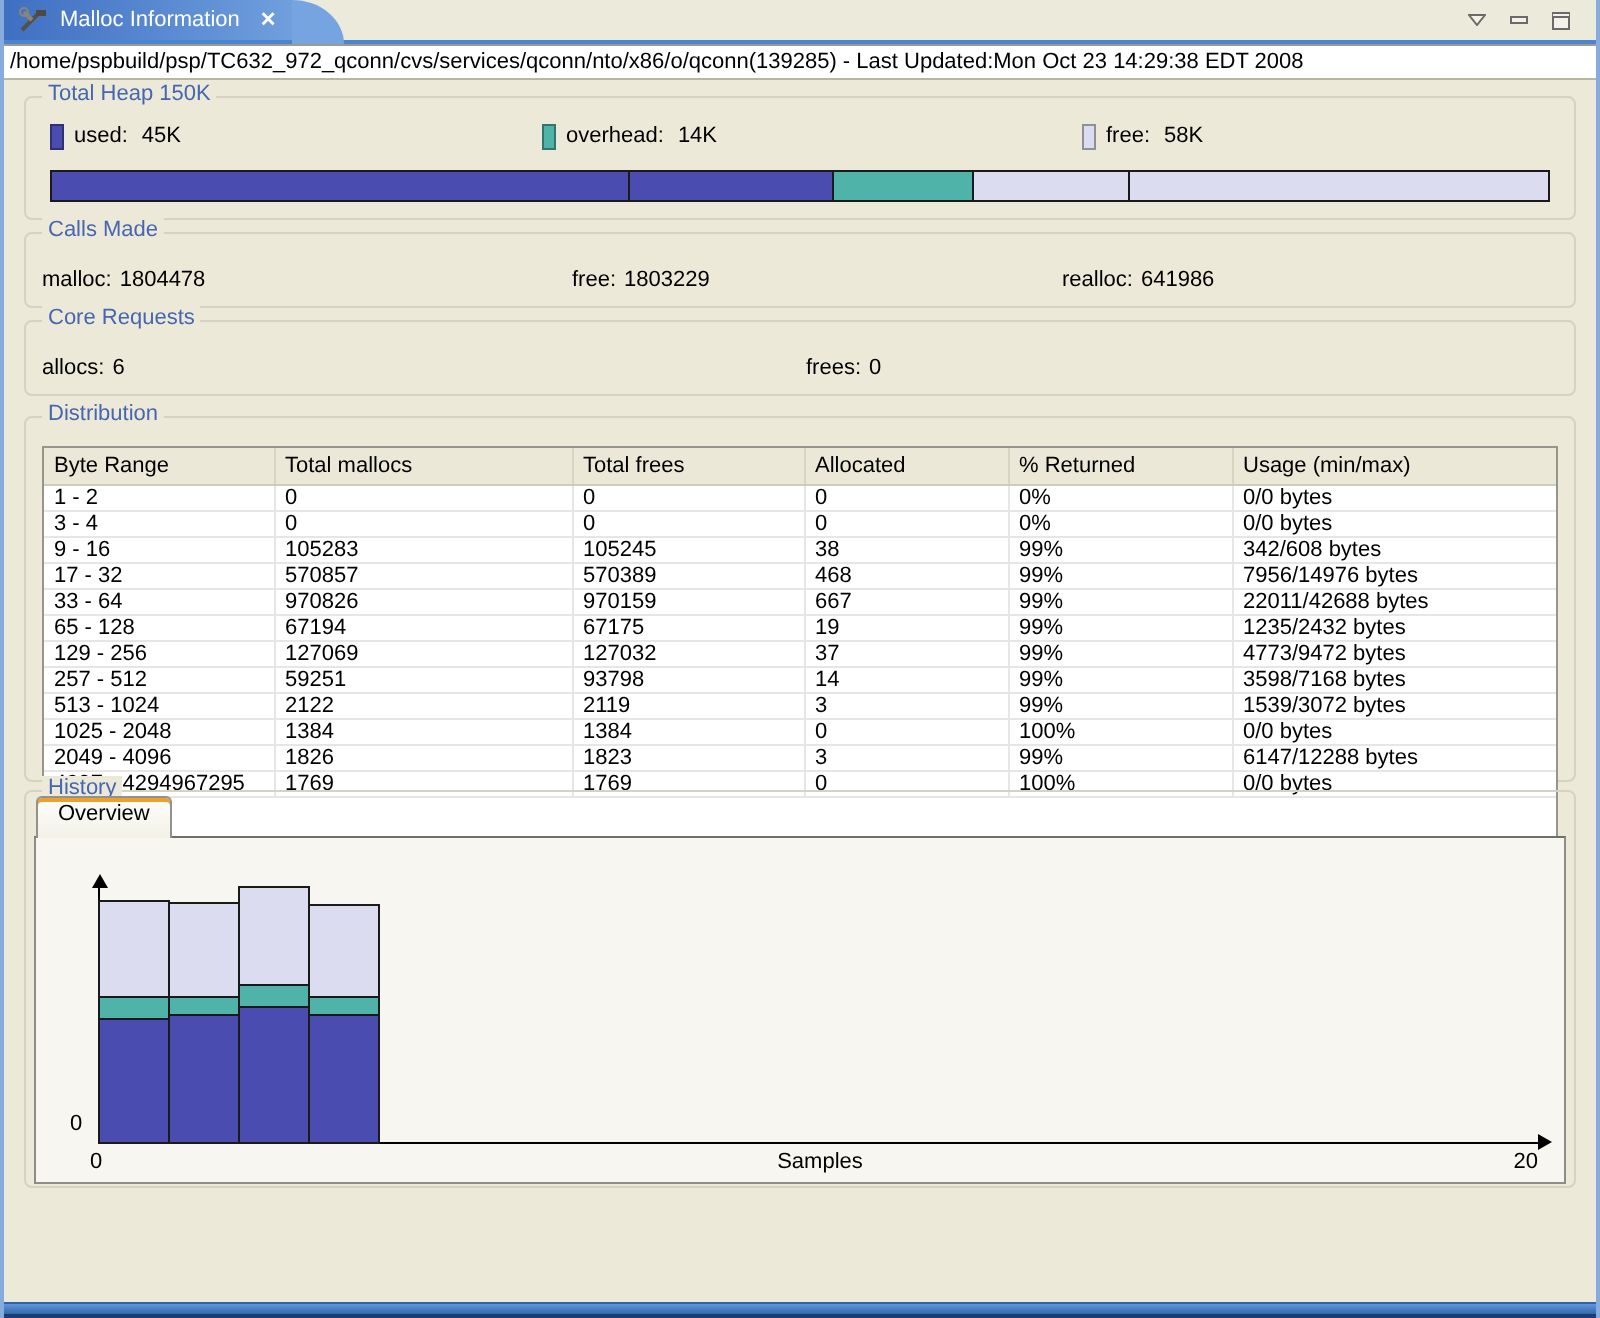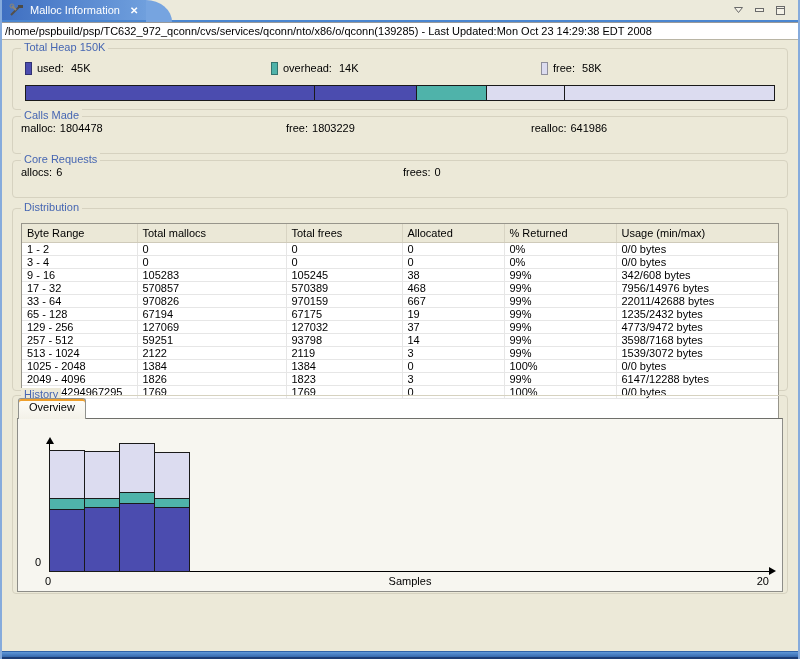--- a/index.html
+++ b/index.html
@@ -40,21 +40,21 @@
   .legend-item { position:absolute; top:13px; display:flex; align-items:flex-start; gap:5px; }
   .leg1{ left:12px; } .leg2{ left:258px; } .leg3{ left:528px; }
   .swatch { width:7px; height:13px; border:1px solid rgba(0,0,0,.35); display:inline-block; }
   .legend-item b { font-weight:normal; margin-right:2px; }
   
   .heap-bar { position:absolute; left:12px; right:12px; top:36px; height:16px;
     border:1px solid #1a1a1a; display:flex; background:#dcdcf0; }
   .heap-seg { height:100%; border-right:1px solid #1a1a1a; }
   .heap-seg:last-child { border-right:none; }
   
-  .stat { position:absolute; top:5px; white-space:nowrap; }
+  .stat { position:absolute; top:17px; white-space:nowrap; }
   .c1{ left:8px; } .c2{ left:273px; } .c3{ left:518px; }
   .r1{ left:8px; } .r2{ left:390px; }
   .stat .v { margin-left:4px; }
   
   .dist-wrap { position:absolute; top:14px; left:8px; right:8px; height:213px;
     background:#fff; border:1px solid #97958b; overflow:hidden; }
   table { border-collapse:collapse; width:100%; table-layout:fixed; font-size:11px; }
   th { background:#ebe8d7; border-right:1px solid #d8d4c3; border-bottom:1px solid #cfcaba;
     height:18px; font-weight:normal; text-align:left; padding:0 5px; white-space:nowrap; overflow:hidden; }
   th:last-child { border-right:none; }

